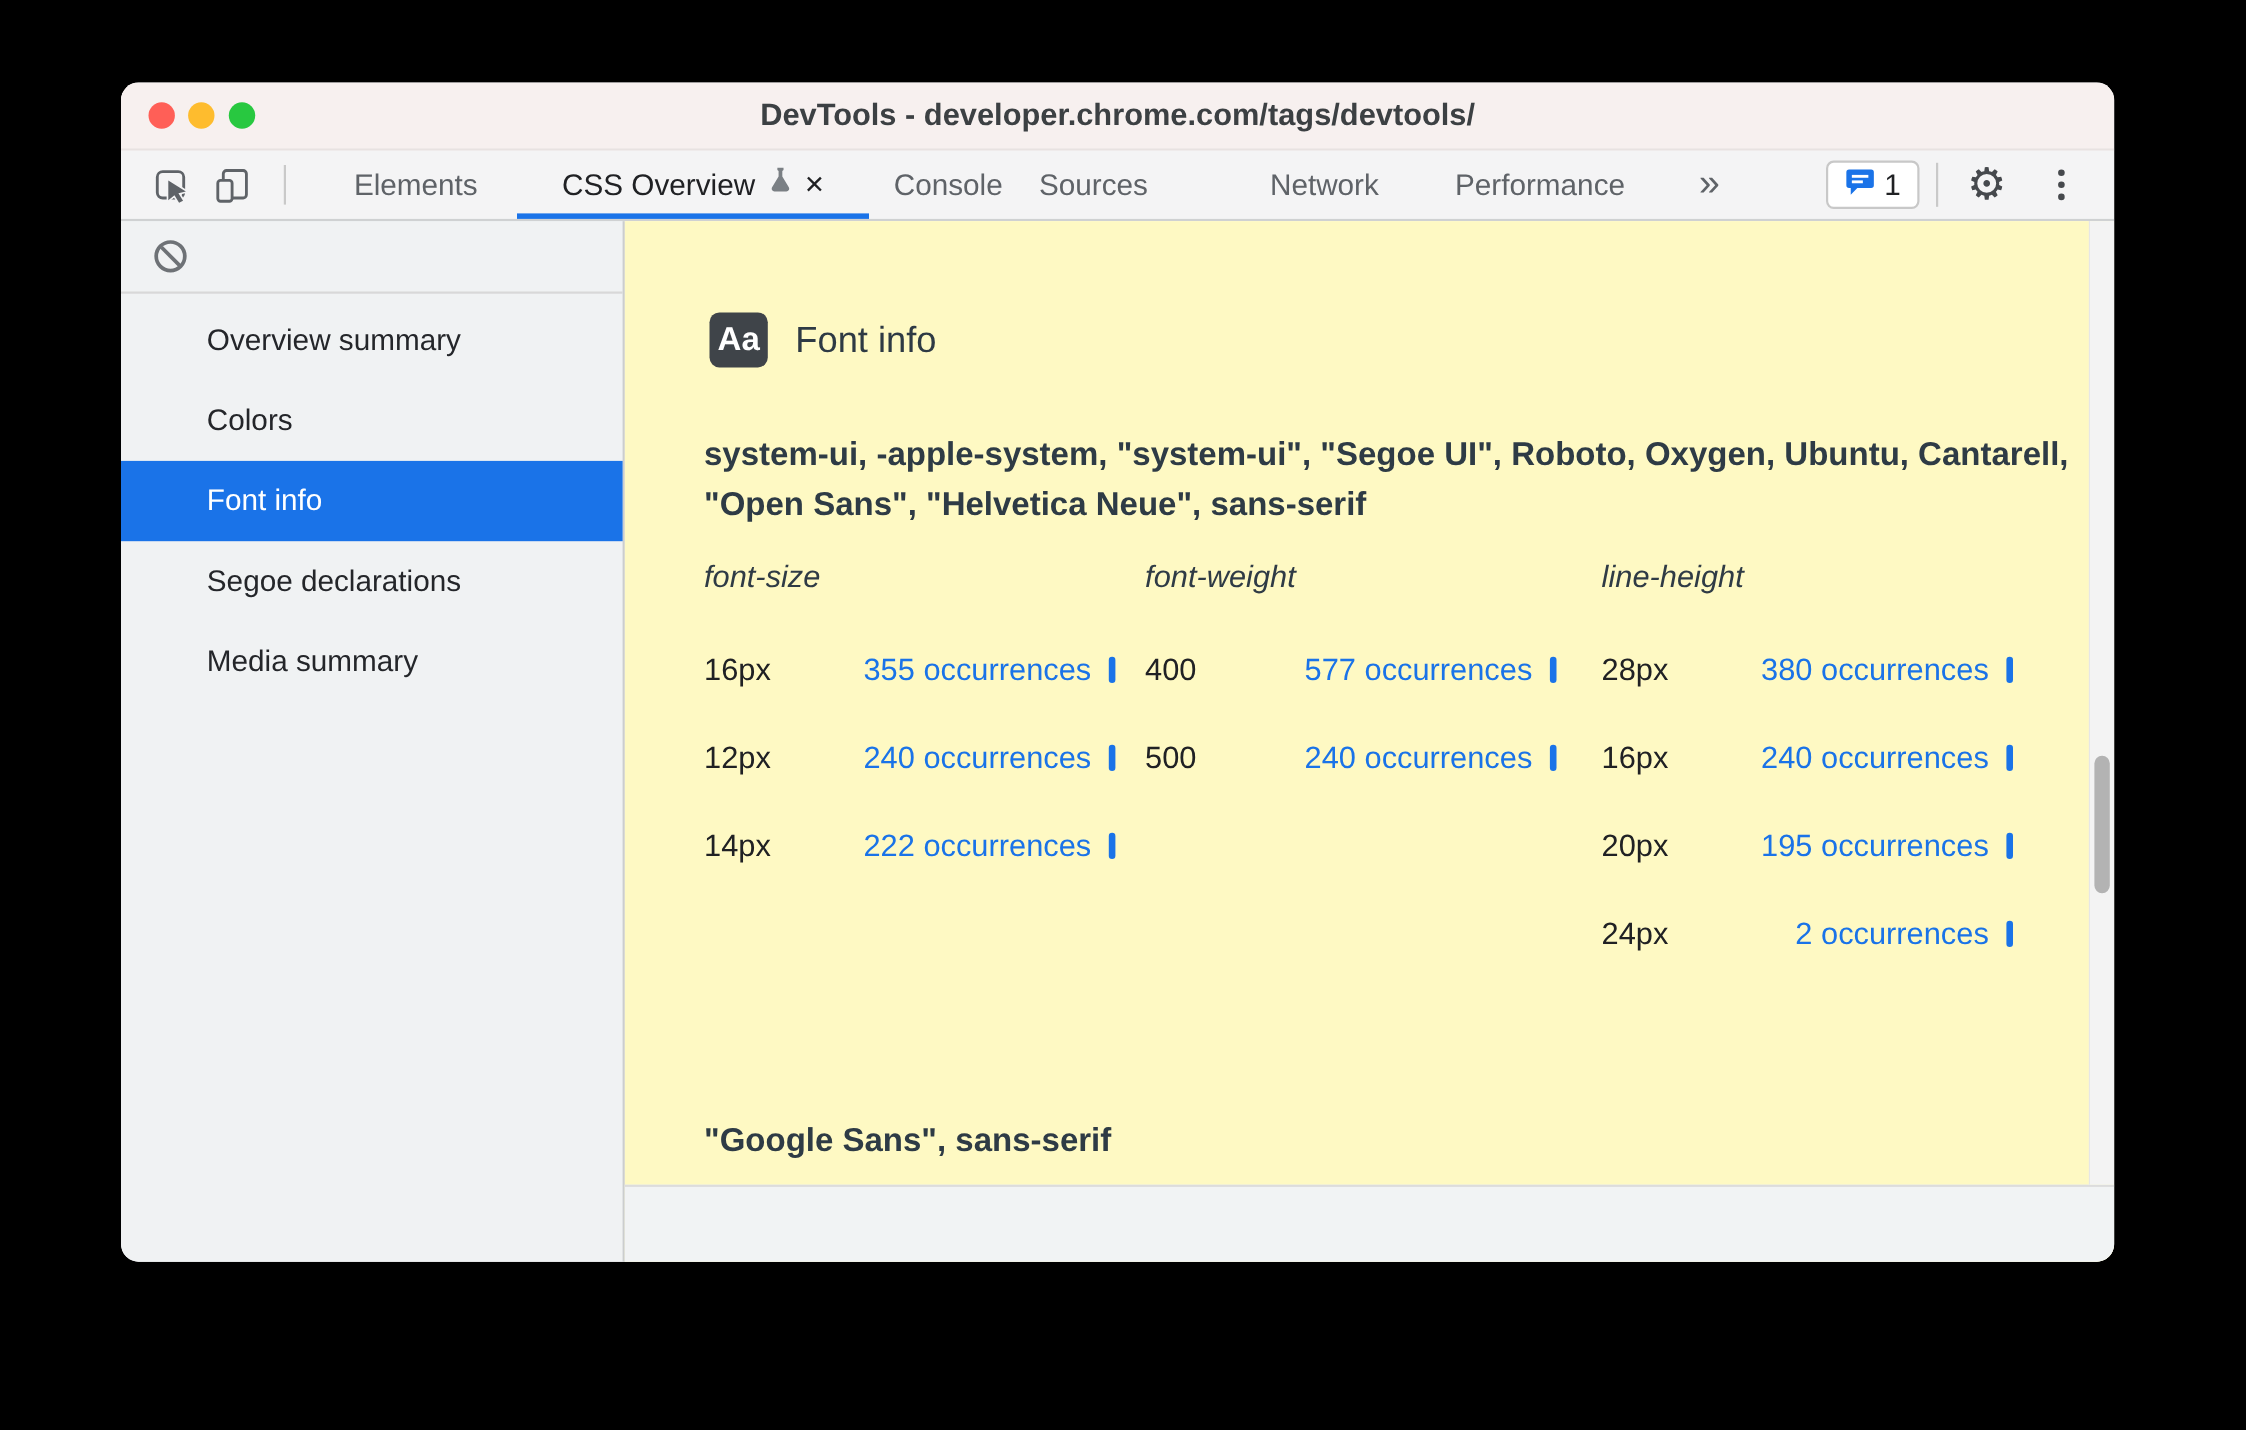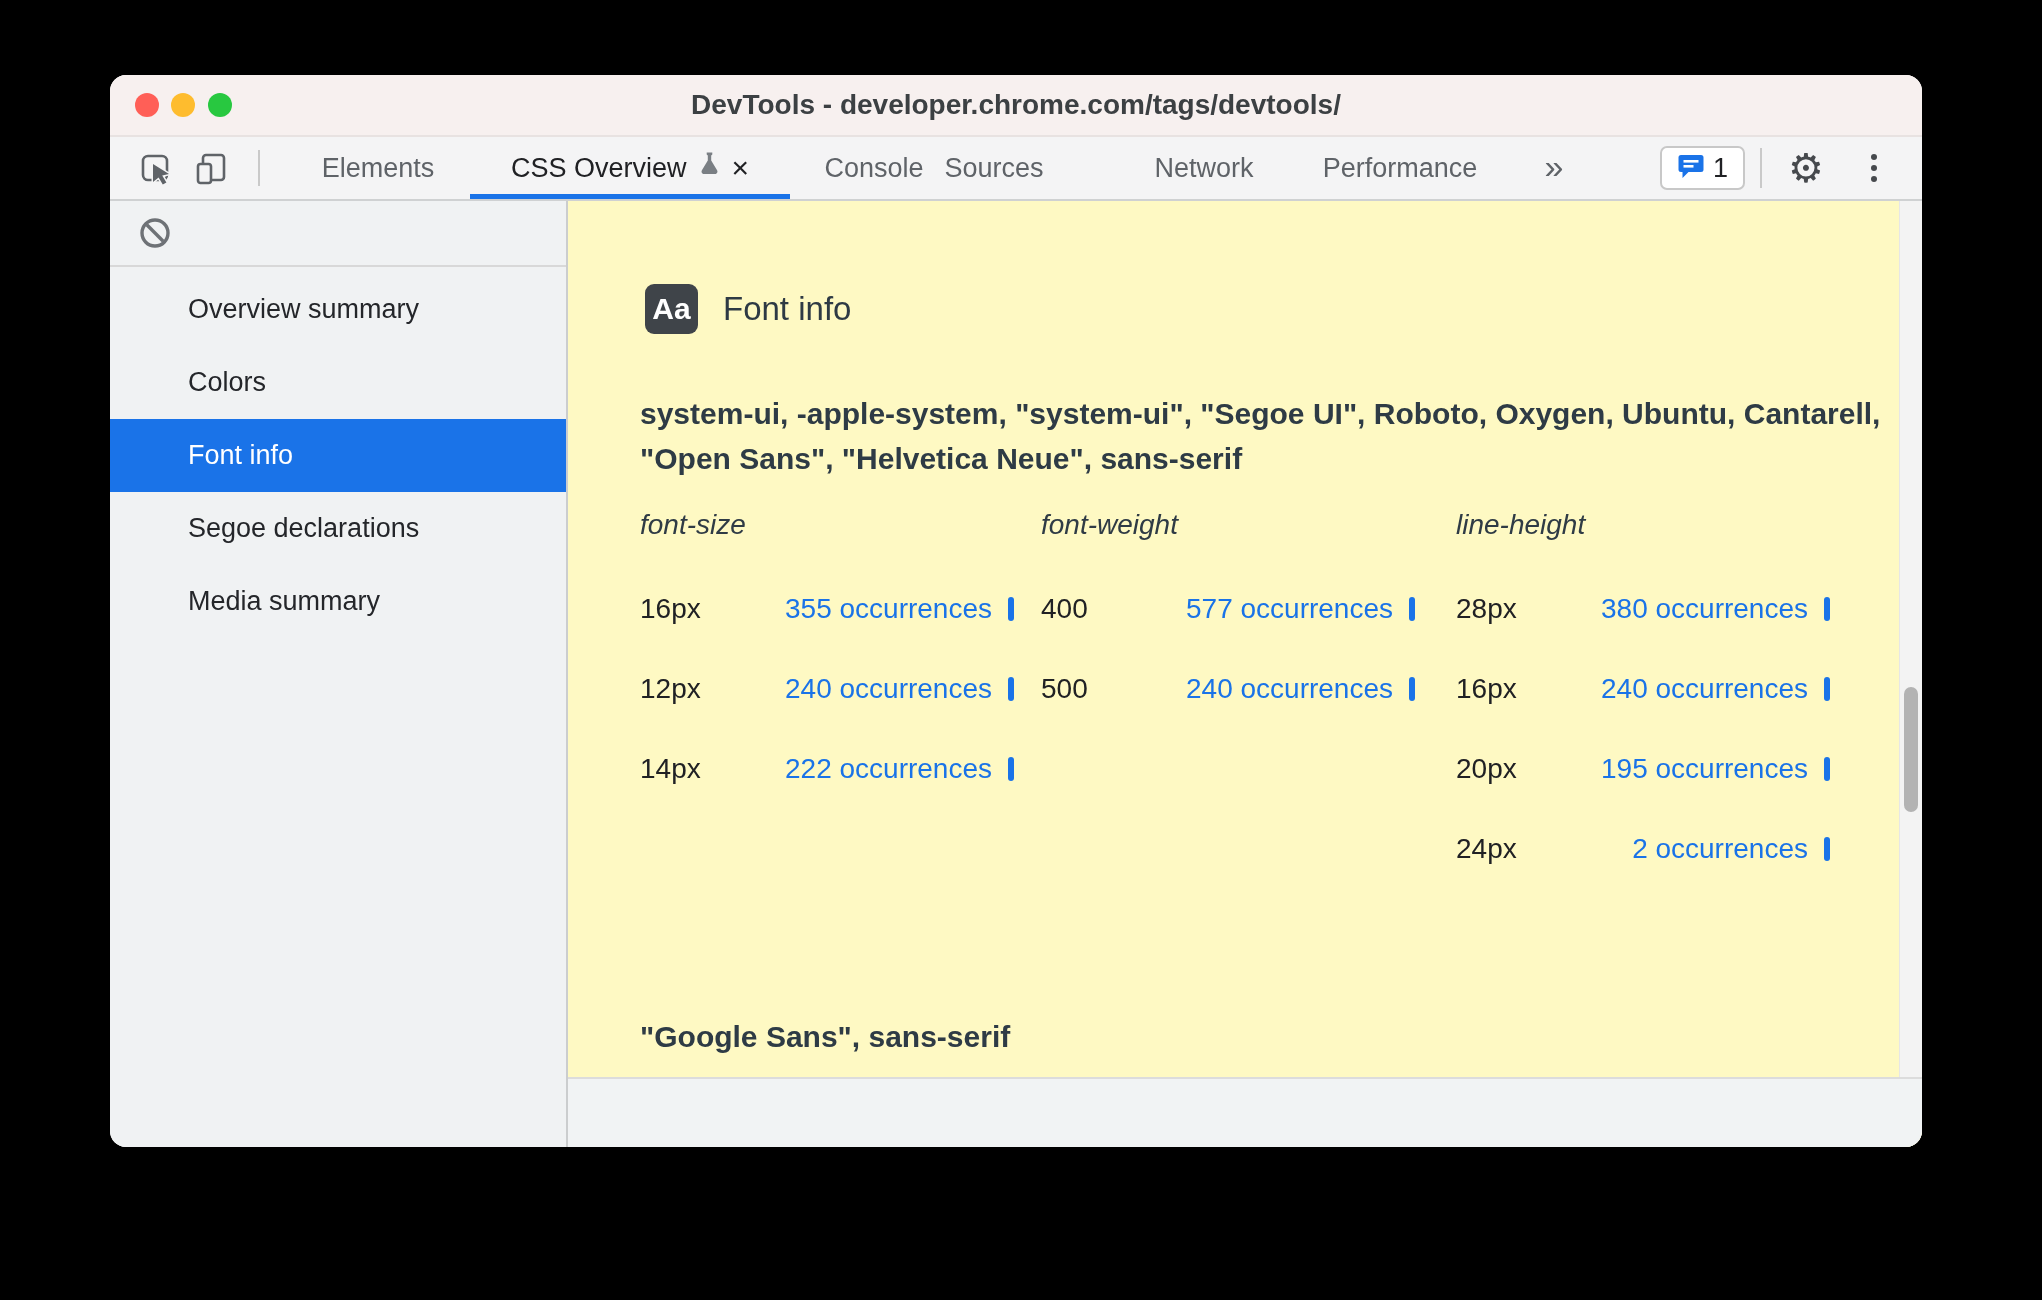--- a/index.html
+++ b/index.html
@@ -19,21 +19,21 @@
   .toolbar{position:relative;height:62px;background:#f4f4f5;border-bottom:2px solid #cfd1d2;}
   .tb-icon{position:absolute;top:14px;width:34px;height:34px;cursor:pointer;}
   .i-inspect{left:28px;}
   .i-device{left:84px;}
   .tb-sep{position:absolute;width:2px;background:#c9c9c9;}
   .sep1{left:148px;top:13px;height:36px;}
   .sep2{left:1650px;top:11px;height:40px;}
   .tab{position:absolute;top:0;height:62px;line-height:62px;font-size:27px;color:#5f6368;
     transform:translateX(-50%);cursor:pointer;white-space:nowrap;}
   .tab-elements{left:268px;}
-  .tab-console{left:752px;margin-left:12px;}
+  .tab-console{left:752px;}
   .tab-sources{left:884px;}
   .tab-network{left:1094px;}
   .tab-performance{left:1290px;}
   .tab-active{left:360px;width:320px;transform:none;display:flex;align-items:center;
     justify-content:center;gap:10px;color:#202124;}
   .tab-active::after{content:"";position:absolute;left:0;right:0;bottom:0;height:5px;
     background:var(--accent-blue);}
   .tab-close{font-size:30px;color:#202124;line-height:1;cursor:pointer;}
   .more-tabs{position:absolute;left:1444px;top:0;height:62px;line-height:58px;font-size:34px;
     color:#5f6368;transform:translateX(-50%);cursor:pointer;}

